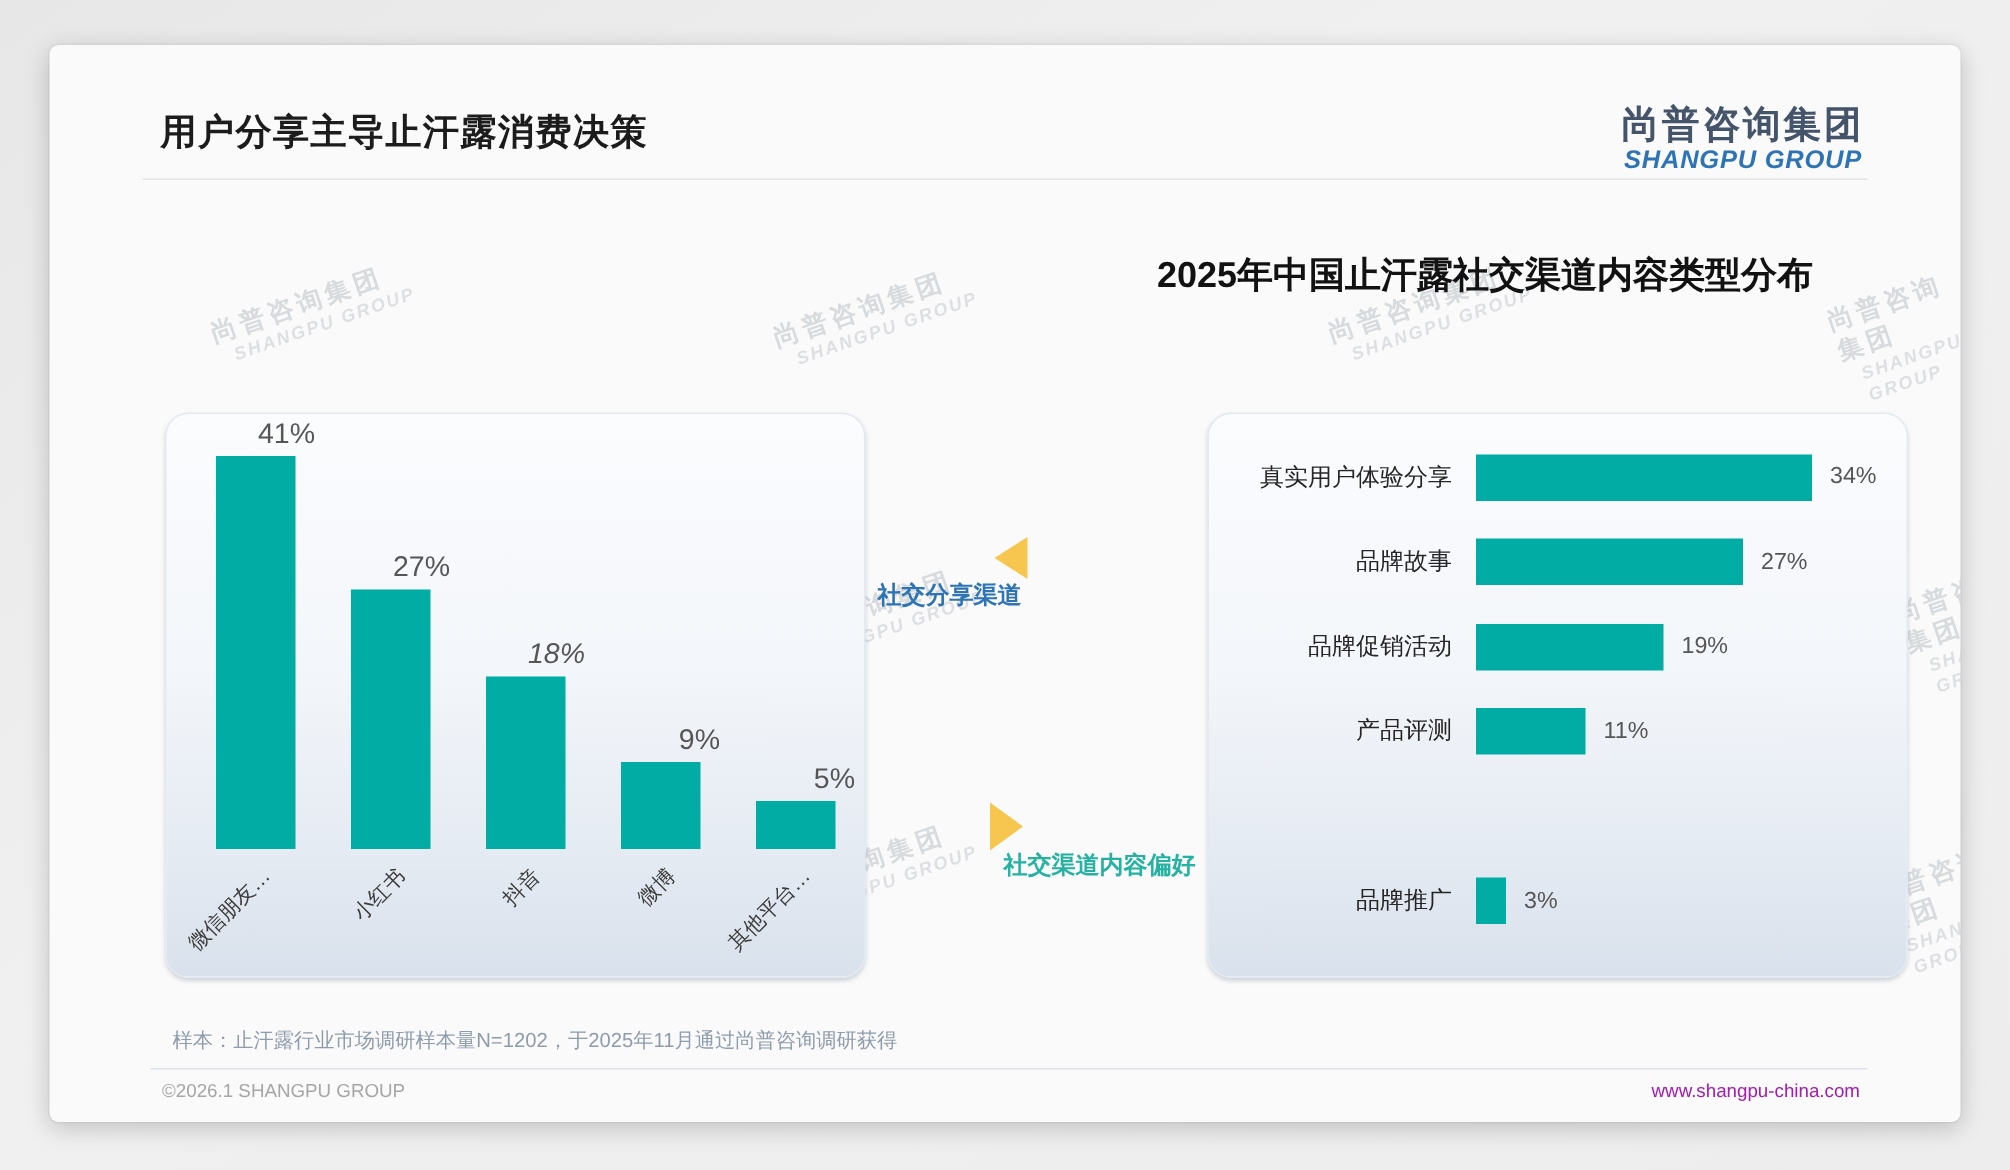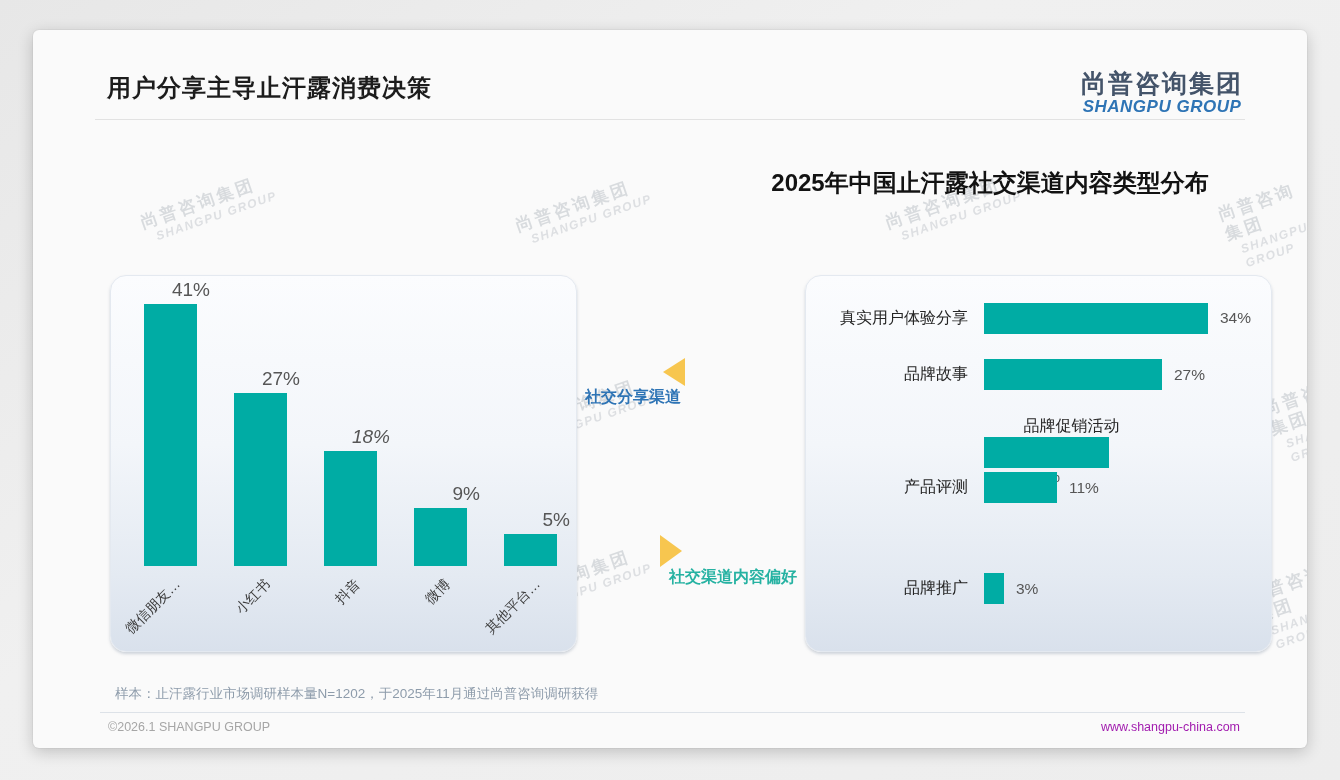--- a/index.html
+++ b/index.html
@@ -162,31 +162,31 @@
           <div class="hrow" style="top: 26.5px;">
             <div class="hlabel">真实用户体验分享</div>
             <div class="hbar" style="width: 224px;"></div>
             <div class="hvalue">34%</div>
           </div>
           <div class="hrow" style="top: 83.1px;">
             <div class="hlabel">品牌故事</div>
             <div class="hbar" style="width: 178px;"></div>
             <div class="hvalue">27%</div>
           </div>
-          <div class="hrow" style="top: 139.7px; flex-direction: column;">
+          <div class="hrow" style="top: 139.7px;">
             <div class="hlabel">品牌促销活动</div>
             <div class="hbar" style="width: 125px;"></div>
             <div class="hvalue">19%</div>
           </div>
           <div class="hrow" style="top: 196.3px;">
             <div class="hlabel">产品评测</div>
             <div class="hbar" style="width: 73px;"></div>
             <div class="hvalue">11%</div>
           </div>
-          <div class="hrow" style="top: 297px;">
+          <div class="hrow" style="top: 309px;">
             <div class="hlabel">品牌推广</div>
             <div class="hbar" style="width: 20px;"></div>
             <div class="hvalue">3%</div>
           </div>
         </div>
     </div>
 
     <div class="arrow arrow-left"></div>
     <div class="mid-label label-blue">社交分享渠道</div>
 

